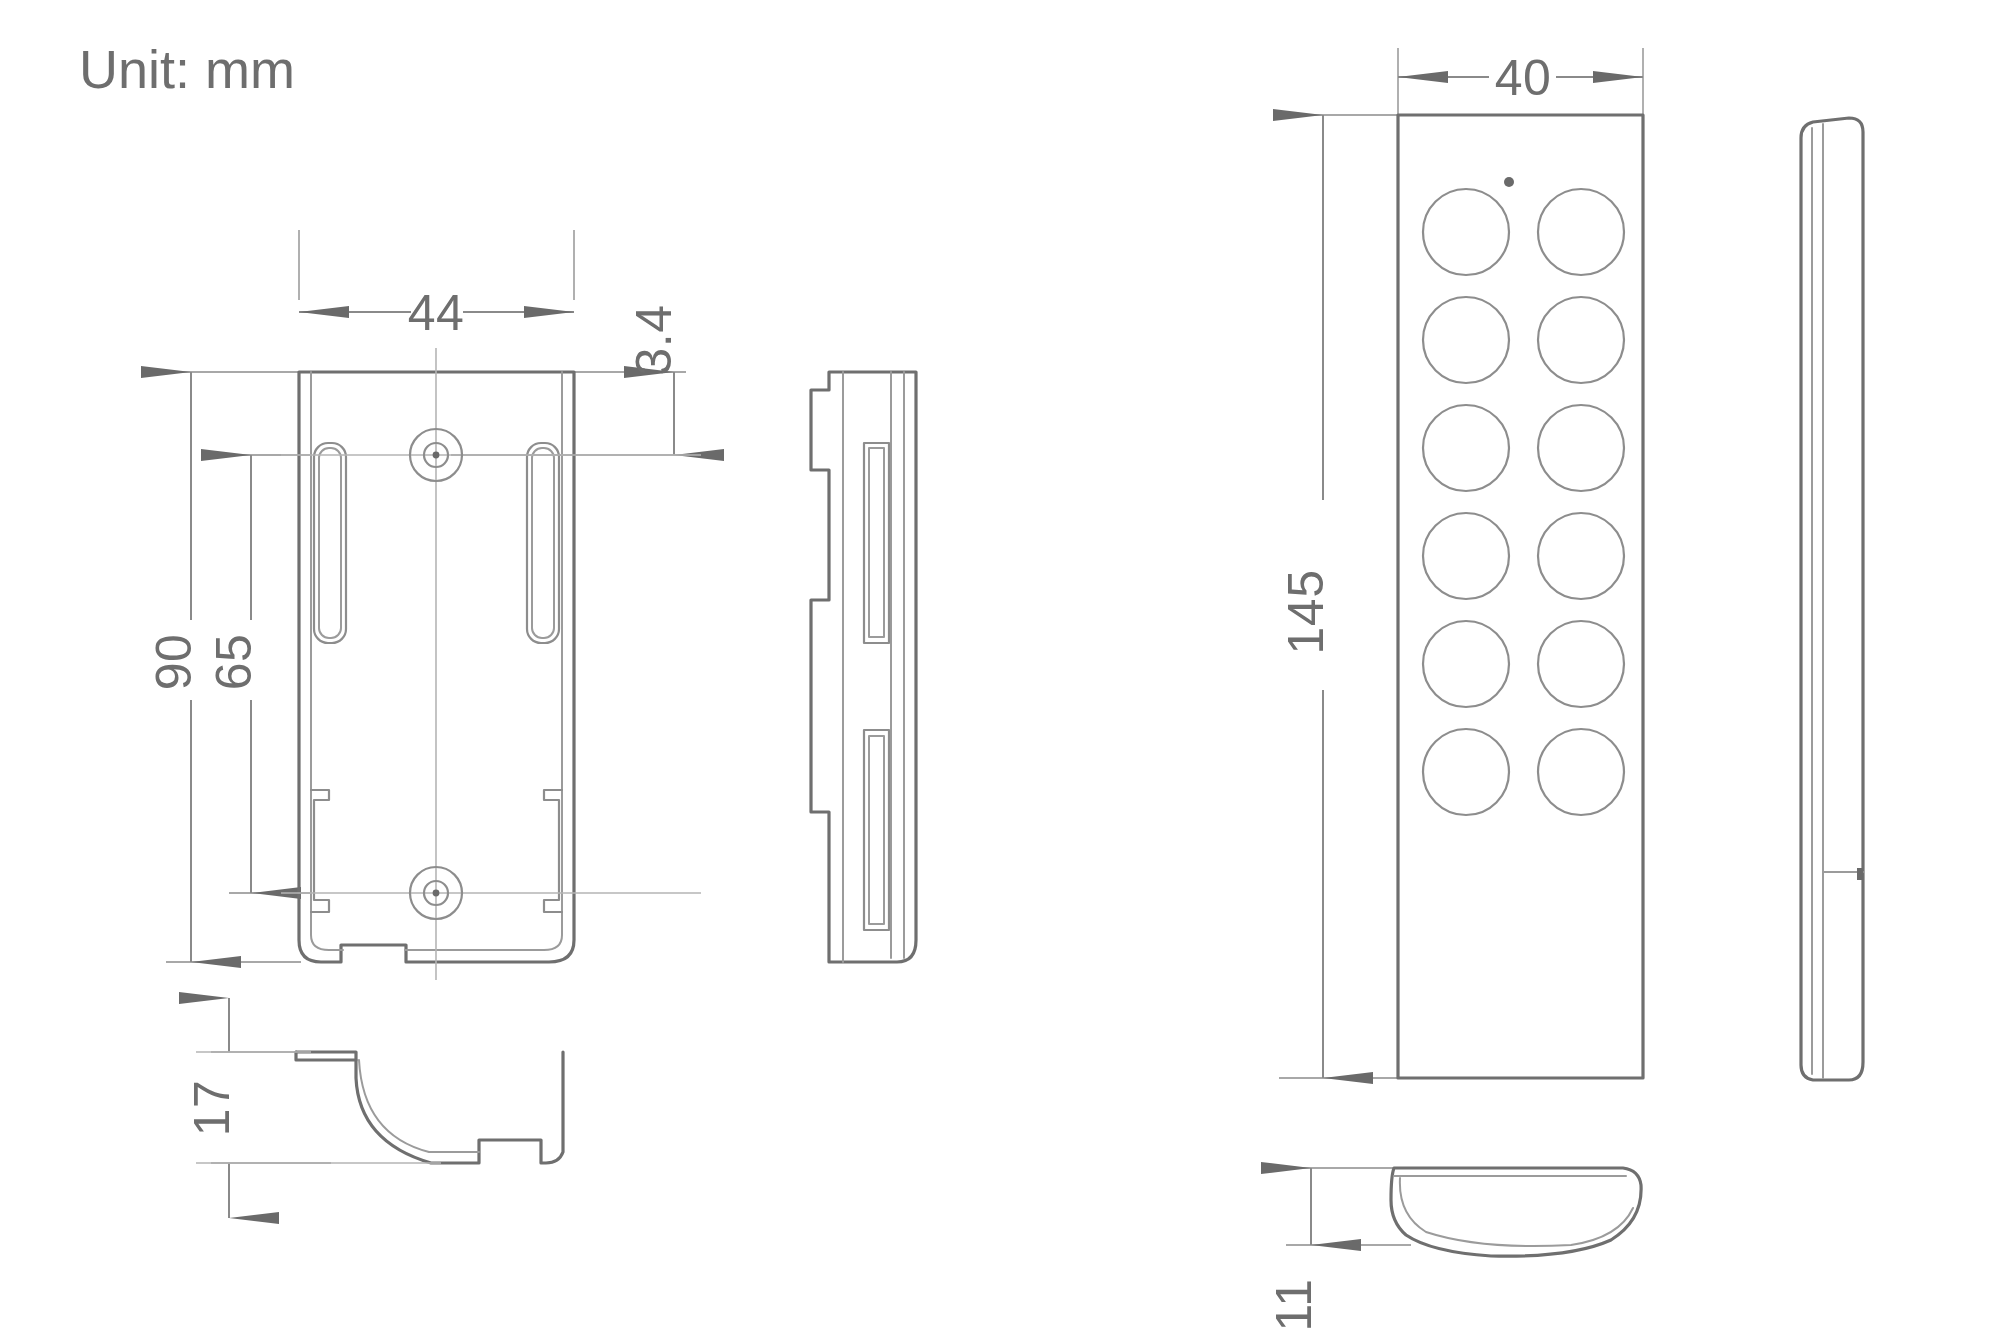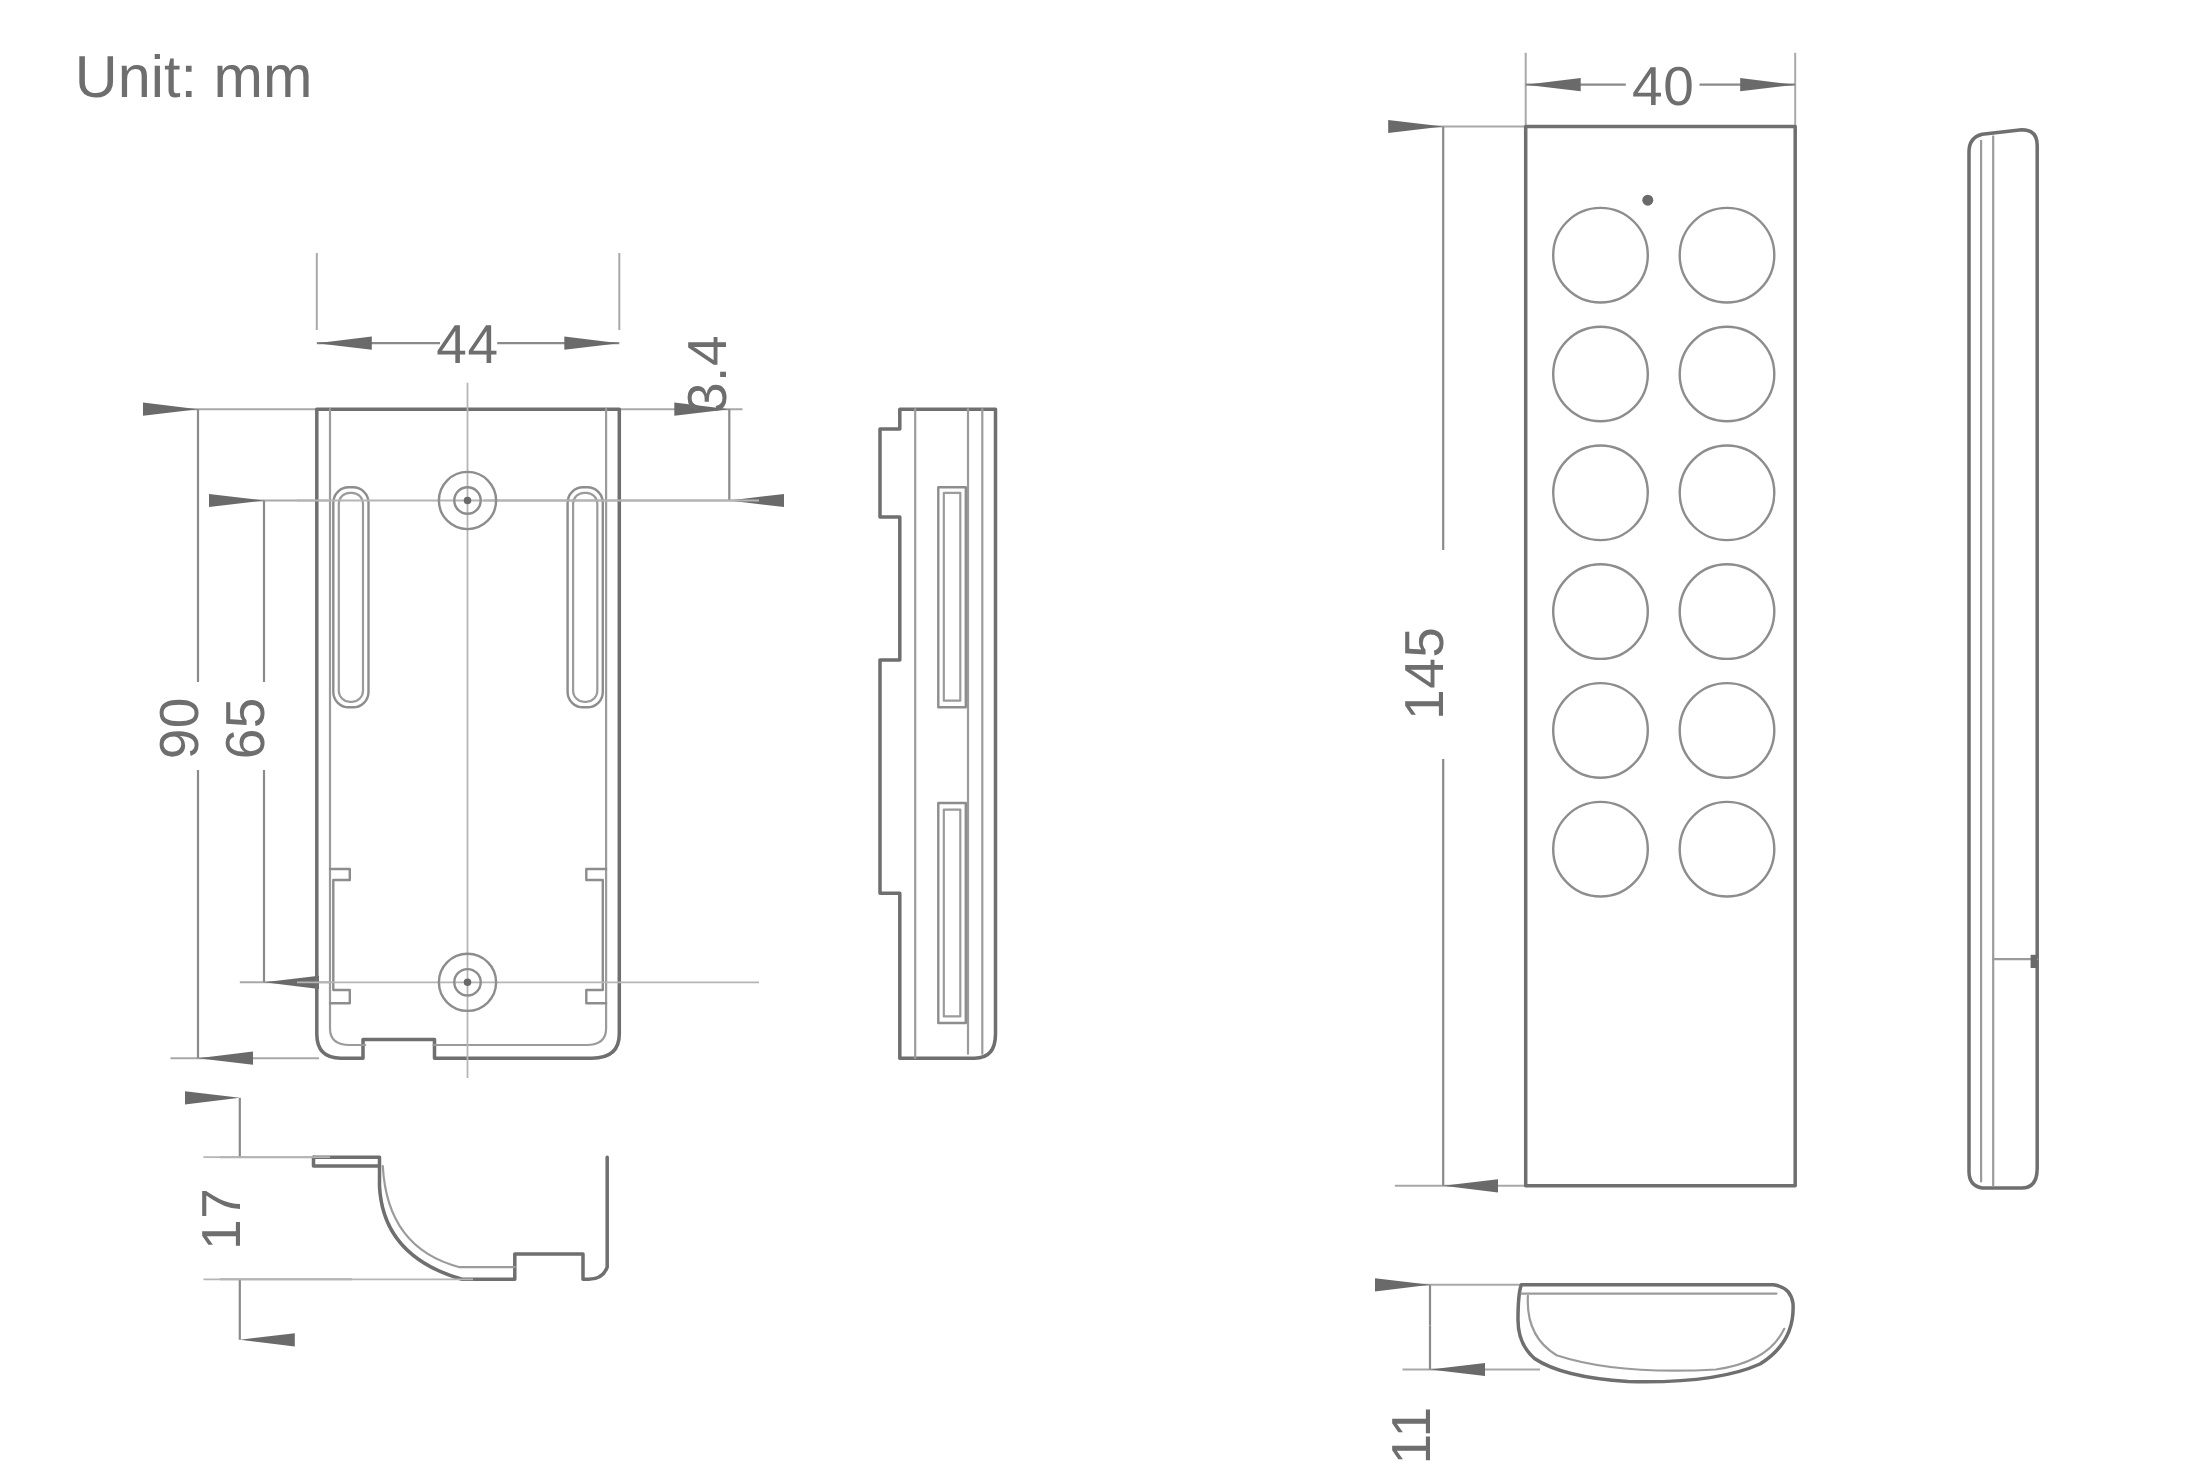--- a/index.html
+++ b/index.html
@@ -9,21 +9,21 @@
   }
   body {
     width: 2000px;
     height: 1333px;
     font-family: "Liberation Sans", sans-serif;
     overflow: hidden;
     position: relative;
   }
   #drawing-root {
     position: absolute;
-    left: 0;
+    left: 11px;
     top: 0;
     width: 1603px;
     height: 1333px;
   }
   svg.tech-drawing {
     display: block;
     width: 2000px;
     height: 1333px;
   }
   text.dim-text {

